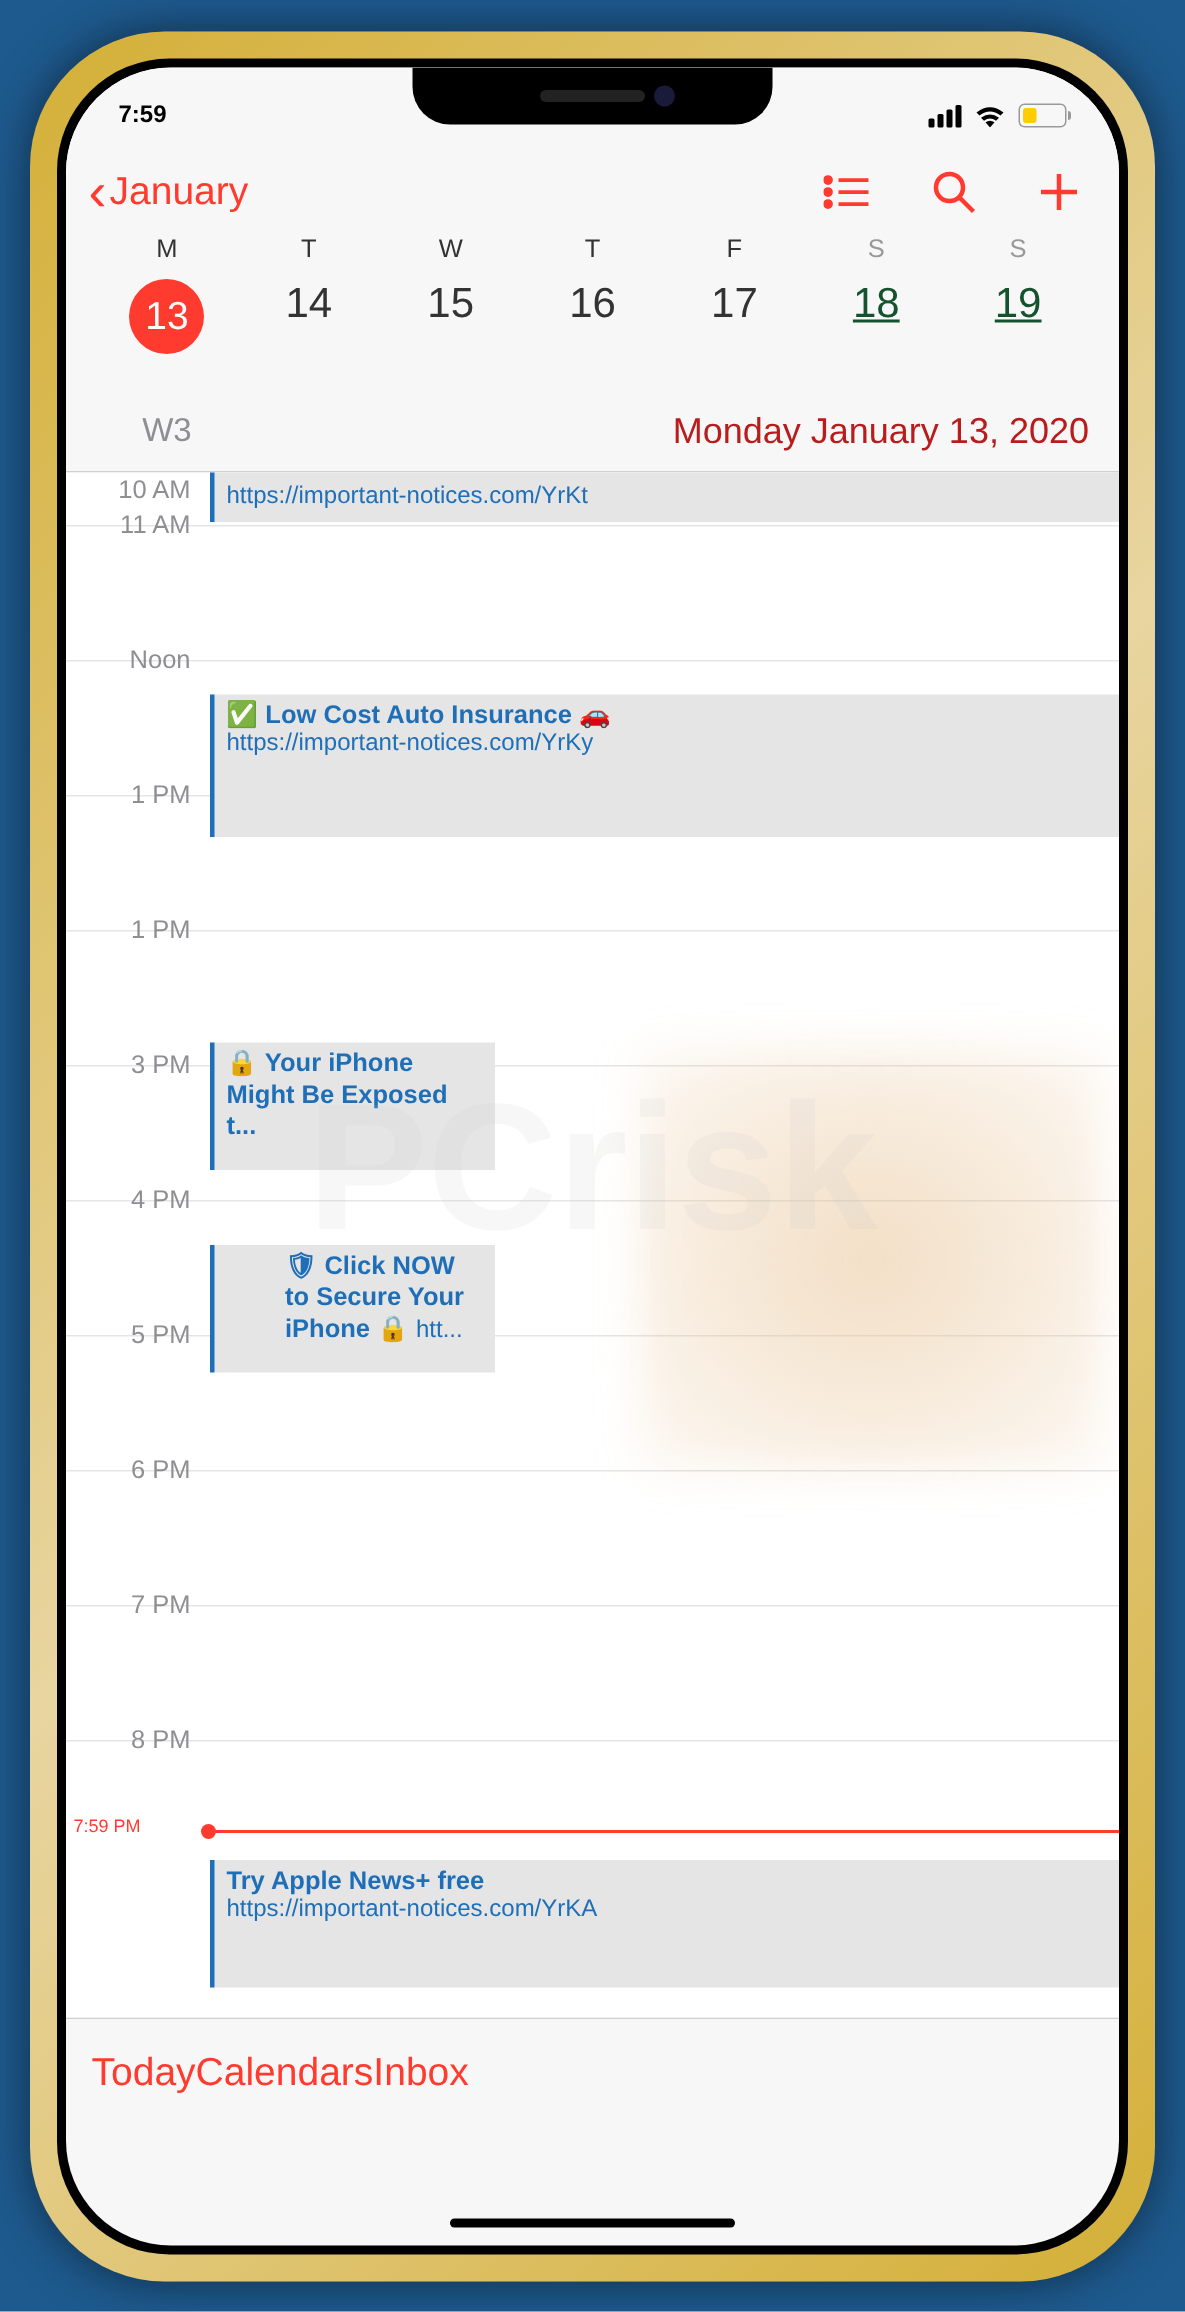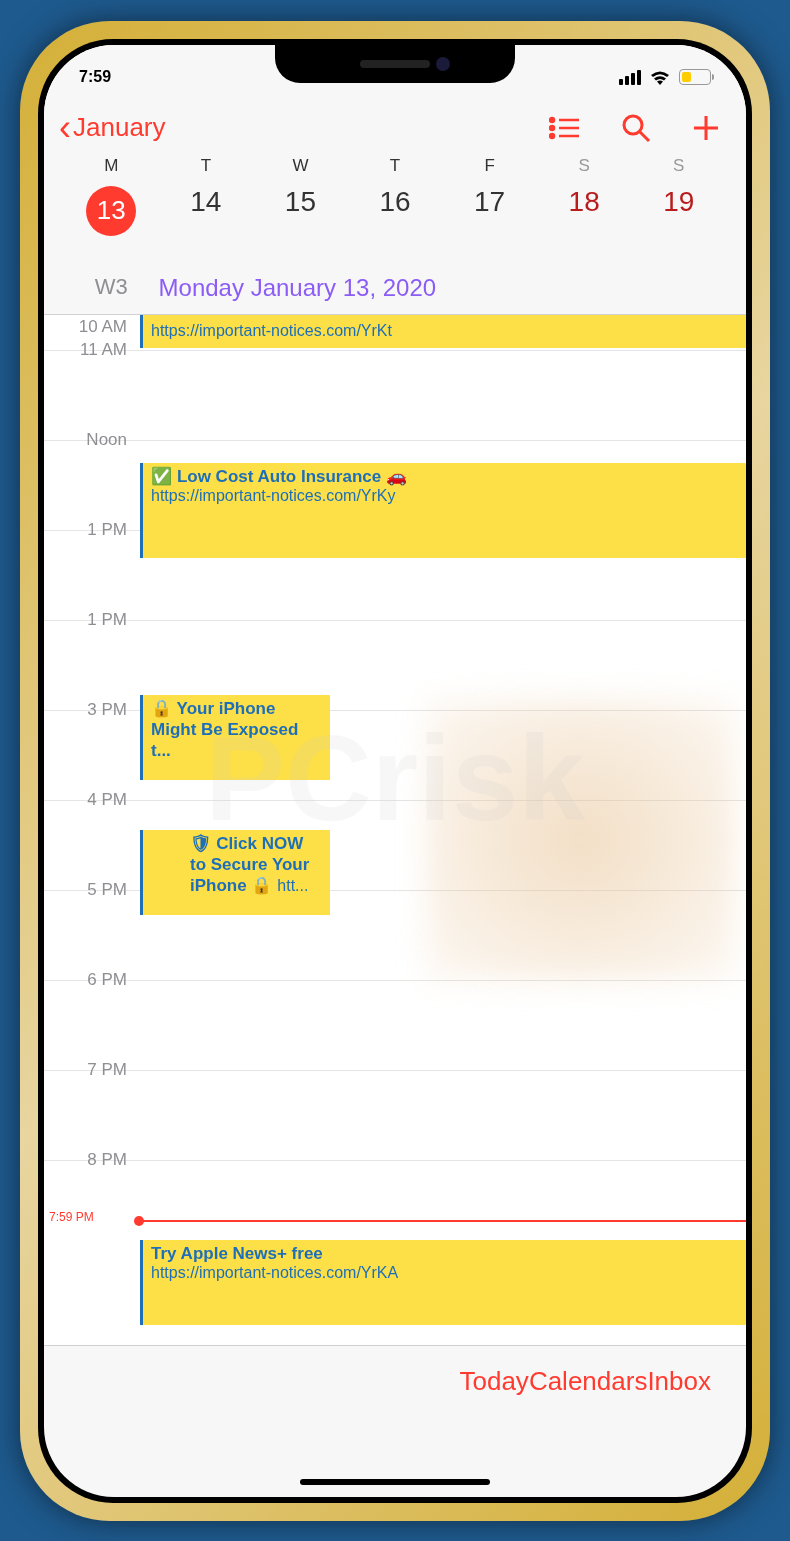--- a/index.html
+++ b/index.html
@@ -139,21 +139,21 @@
       padding: 10px 20px 5px;
       text-align: center;
     }
     .date-cell {
       flex: 1;
       font-size: 28px;
       color: #333;
       display: flex;
       justify-content: center;
     }
-    .date-cell.weekend { color: #b91c1c; }
+    .date-cell.weekend { color: #14532d; text-decoration: underline; }
     .date-circle {
       width: 50px; height: 50px;
       background: #ff3b30;
       color: #fff;
       border-radius: 50%;
       display: flex;
       align-items: center;
       justify-content: center;
       font-size: 26px;
     }
@@ -163,22 +163,22 @@
       margin-top: 33px;
     }
     .week-num {
       flex: 1;
       text-align: center;
       color: #8e8e93;
       font-size: 22px;
     }
     .date-label {
       flex: 6;
-      text-align: left;
-      color: #8b5cf6;
+      text-align: right;
+      color: #b91c1c;
       font-size: 24px;
     }
     .header-section {
       background: #f7f7f7;
       border-bottom: 1px solid #d0d0d0;
     }
     .schedule {
       background: #fff;
       height: 1030px;
       position: relative;
@@ -198,21 +198,21 @@
       font-size: 17px;
       margin-top: -11px;
       flex-shrink: 0;
     }
     .hour-content {
       flex: 1;
       position: relative;
     }
     .event {
       position: absolute;
-      background: #fde047;
+      background: #e5e5e5;
       border-left: 3px solid #1e6fb8;
       padding: 3px 8px;
       font-size: 17px;
       overflow: hidden;
     }
     .event-title {
       color: #1e6fb8;
       font-weight: 600;
       line-height: 1.25;
     }
@@ -242,22 +242,22 @@
     .now-label {
       position: absolute;
       left: 5px;
       top: 895px;
       color: #ff3b30;
       font-size: 12px;
       z-index: 10;
     }
     .footer {
       display: flex;
-      justify-content: flex-end;
-      padding: 20px 35px;
+      justify-content: flex-start;
+      padding: 20px 17px;
       background: #f7f7f7;
       border-top: 1px solid #d0d0d0;
     }
     .footer-btn {
       color: #ff3b30;
       font-size: 26px;
       cursor: pointer;
     }
     .home-indicator {
       position: absolute;

